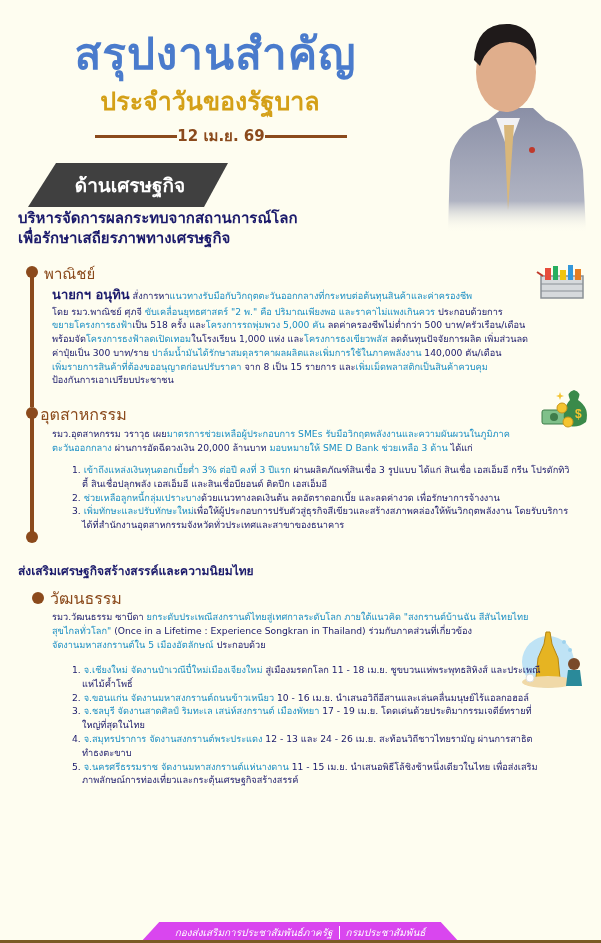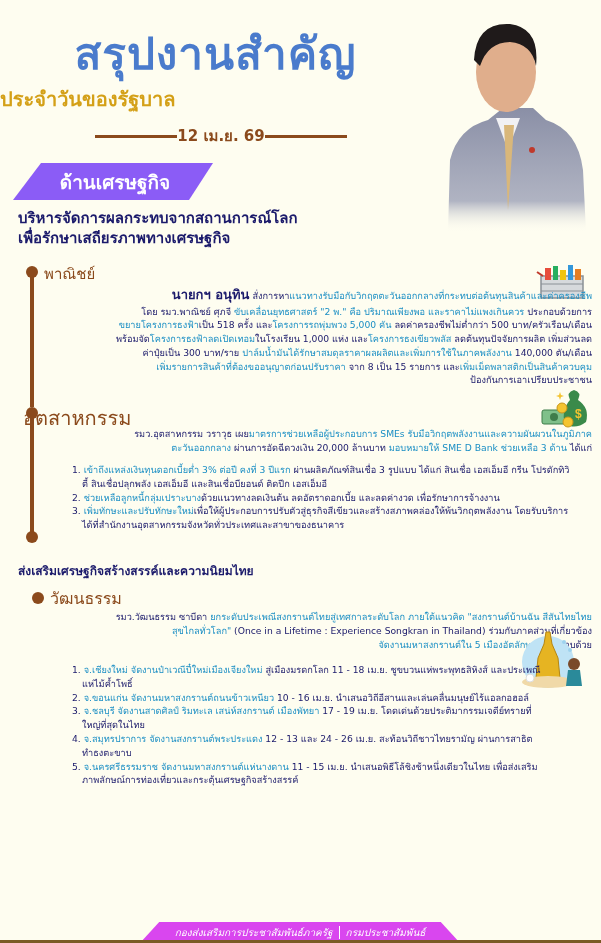--- a/index.html
+++ b/index.html
@@ -14,39 +14,39 @@
   .page { position: relative; width: 601px; height: 943px; }
 
   
   .title-main {
     position: absolute; left: 0; top: 30px; width: 420px;
     text-align: center; font-size: 44px; font-weight: bold;
     color: #4a7bcc; letter-spacing: 1px; line-height: 1.1; padding-left: 11px;
   }
   .title-sub {
     position: absolute; left: 0; top: 88px; width: 420px;
-    text-align: left; font-size: 20px; font-weight: bold;
+    text-align: center; font-size: 25px; font-weight: bold;
     color: #d4a017; line-height: 1.1;
   }
   .date-row {
     position: absolute; left: 95px; top: 124px; width: 252px;
     display: flex; align-items: center; gap: 0;
   }
   .date-line { flex: 1; height: 3px; background: #8b4a1c; }
   .date-text { font-size: 15px; font-weight: bold; color: #8b4a1c; white-space: nowrap; }
 
   
   .portrait {
     position: absolute; left: 428px; top: 10px; width: 160px; height: 222px;
   }
 
   
   .banner {
-    position: absolute; left: 13px; top: 163px; width: 200px; height: 37px;
-    background: #8b5cf6;
+    position: absolute; left: 28px; top: 163px; width: 200px; height: 44px;
+    background: #404040;
     clip-path: polygon(14% 0, 100% 0, 88% 100%, 0 100%);
     display: flex; align-items: center; justify-content: center;
   }
   .banner span { color: #fff; font-size: 19px; font-weight: bold; padding-left: 4px; }
 
   .headline {
     position: absolute; left: 18px; width: 420px;
     font-size: 15px; font-weight: bold; color: #1b1a6b; line-height: 1.35;
   }
 
@@ -56,21 +56,21 @@
   }
   .dot {
     position: absolute; width: 12px; height: 12px; border-radius: 50%;
     background: #8b4a1c;
   }
   .sub-head {
     position: absolute; font-size: 15px; font-weight: normal; color: #8b4a1c;
   }
 
   .para {
-    position: absolute; font-size: 9.2px; line-height: 1.5; color: #1b1a6b; text-align: right;
+    position: absolute; font-size: 9.2px; line-height: 1.5; color: #1b1a6b;
   }
   .para .hl { color: #1a8ec4; }
   .para .big { font-size: 13px; font-weight: bold; color: #1b1a6b; }
 
   .list { position: absolute; font-size: 9.2px; line-height: 1.5; list-style: none; }
   .list li { padding-left: 10px; text-indent: -10px; }
   .list .num { color: #1b1a6b; }
   .list .hl { color: #1a8ec4; }
 
   
@@ -150,21 +150,21 @@
   <div class="para" style="left:52px;top:285px;width:540px;">
     <div><span class="big">นายกฯ อนุทิน</span><span> สั่งการหา</span><span class="hl">แนวทางรับมือกับวิกฤตตะวันออกกลางที่กระทบต่อต้นทุนสินค้าและค่าครองชีพ</span></div>
     <div><span>โดย รมว.พาณิชย์ ศุภจี </span><span class="hl">ขับเคลื่อนยุทธศาสตร์ "2 พ." คือ ปริมาณเพียงพอ และราคาไม่แพงเกินควร</span><span> ประกอบด้วยการ</span></div>
     <div><span class="hl">ขยายโครงการธงฟ้า</span><span>เป็น 518 ครั้ง และ</span><span class="hl">โครงการรถพุ่มพวง 5,000 คัน</span><span> ลดค่าครองชีพไม่ต่ำกว่า 500 บาท/ครัวเรือน/เดือน</span></div>
     <div><span>พร้อมจัด</span><span class="hl">โครงการธงฟ้าลดเปิดเทอม</span><span>ในโรงเรียน 1,000 แห่ง และ</span><span class="hl">โครงการธงเขียวพลัส</span><span> ลดต้นทุนปัจจัยการผลิต เพิ่มส่วนลด</span></div>
     <div><span>ค่าปุ๋ยเป็น 300 บาท/ราย </span><span class="hl">ปาล์มน้ำมันได้รักษาสมดุลราคาผลผลิตและเพิ่มการใช้ในภาคพลังงาน</span><span> 140,000 ตัน/เดือน</span></div>
     <div><span class="hl">เพิ่มรายการสินค้าที่ต้องขออนุญาตก่อนปรับราคา</span><span> จาก 8 เป็น 15 รายการ และ</span><span class="hl">เพิ่มเม็ดพลาสติกเป็นสินค้าควบคุม</span></div>
     <div>ป้องกันการเอาเปรียบประชาชน</div>
   </div>
 
-  <div class="sub-head" style="left:23px;top:402px;font-size:20px;">อุตสาหกรรม</div>
+  <div class="sub-head" style="left:40px;top:402px;font-size:16px;">อุตสาหกรรม</div>
 
   <svg class="icon" style="left:540px;top:388px;width:52px;height:40px;" viewBox="0 0 52 40">
     <rect x="2" y="22" width="24" height="14" rx="2" fill="#7fc08a" stroke="#3f7d4b"></rect>
     <circle cx="14" cy="29" r="4" fill="#3f7d4b"></circle>
     <path d="M30 12 Q26 4 34 2 Q42 4 38 12 Q50 20 46 34 Q38 40 30 38 Q22 36 24 24 Q26 16 30 12 Z" fill="#3a8a4a"></path>
     <text x="35" y="30" font-size="12" font-weight="bold" fill="#f4c430" font-family="Liberation Sans, sans-serif">$</text>
     <circle cx="22" cy="20" r="5" fill="#f4c430" stroke="#c9961a"></circle>
     <circle cx="28" cy="34" r="5" fill="#f4c430" stroke="#c9961a"></circle>
     <path d="M20 4 L21 7 L24 8 L21 9 L20 12 L19 9 L16 8 L19 7 Z" fill="#f4c430"></path>
   </svg>

